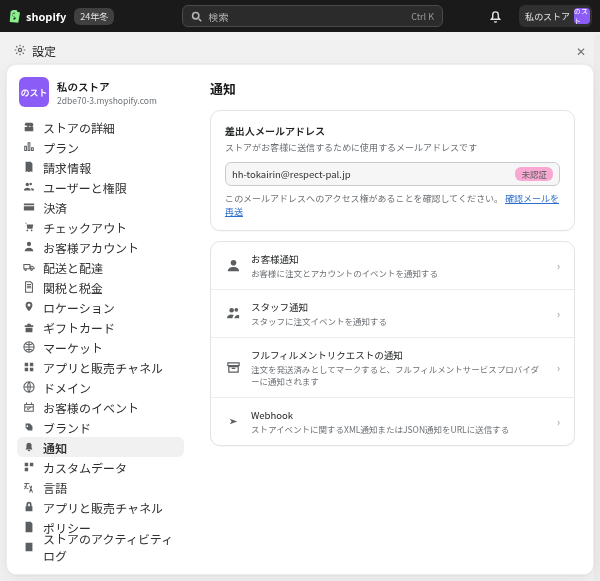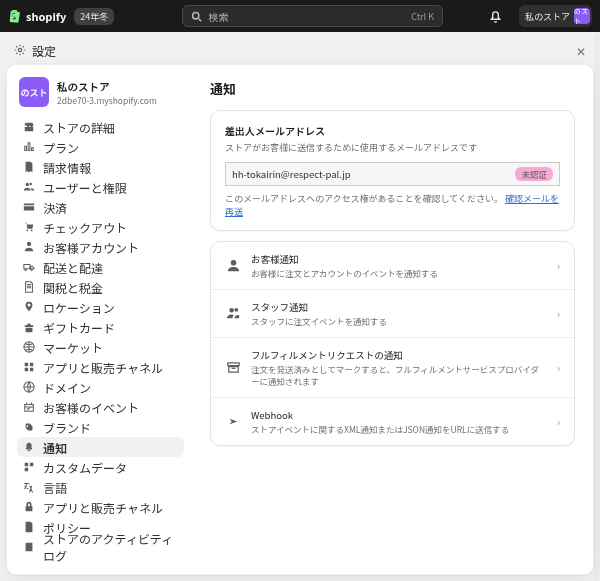--- a/index.html
+++ b/index.html
@@ -31,21 +31,21 @@
   .store-meta .dom  { font-size:8.5px; color:#6d7175; }
   .nav-item { display:flex; align-items:center; gap:8px; height:20px; padding:0 6px; border-radius:6px; font-size:12px; color:#303030; cursor:pointer; }
   .nav-item.selected { background:#f1f1f1; font-weight:600; }
   .nav-item .ic { width:12px; height:12px; color:#5c5f62; flex:0 0 12px; }
   .content { flex:1; padding:14px 18px; overflow:hidden; }
   .page-title { font-size:13px; font-weight:700; color:#1a1a1a; margin-bottom:12px; }
   .card { border:1px solid #e3e3e3; border-radius:10px; background:#fff; box-shadow:0 1px 1px rgba(0,0,0,.03); margin-bottom:10px; }
   .card-pad { padding:12px 14px; }
   .card-h { font-size:10px; font-weight:600; color:#202223; margin-bottom:3px; }
   .card-sub { font-size:9px; color:#6d7175; margin-bottom:8px; }
-  .email-field { display:flex; align-items:center; justify-content:space-between; border:1px solid #c9cccf; background:#f6f6f7; border-radius:0; height:22px; padding:11px 6px; font-size:9.5px; color:#303030; }
+  .email-field { display:flex; align-items:center; justify-content:space-between; border:1px solid #c9cccf; background:#f6f6f7; border-radius:6px; height:22px; padding:11px 6px; font-size:9.5px; color:#303030; }
   .email-badge { font-size:8.5px; background:#f9a8d4; color:#616161; border-radius:6px; padding:1px 6px; }
   .helper { font-size:9px; color:#6d7175; margin-top:6px; }
   .helper a { color:#2c6ecb; text-decoration:underline; cursor:pointer; }
   .list-card .row { display:flex; align-items:center; gap:10px; padding:10px 14px; border-top:1px solid #ededed; cursor:pointer; }
   .list-card .row:first-child { border-top:none; }
   .row-ic { width:16px; height:16px; color:#5c5f62; flex:0 0 16px; display:flex; align-items:center; justify-content:center; }
   .row-txt { flex:1; }
   .row-txt .t { font-size:9.5px; color:#202223; }
   .row-txt .d { font-size:8.5px; color:#6d7175; margin-top:1px; }
   .chev { color:#8c9196; font-size:10px; }

